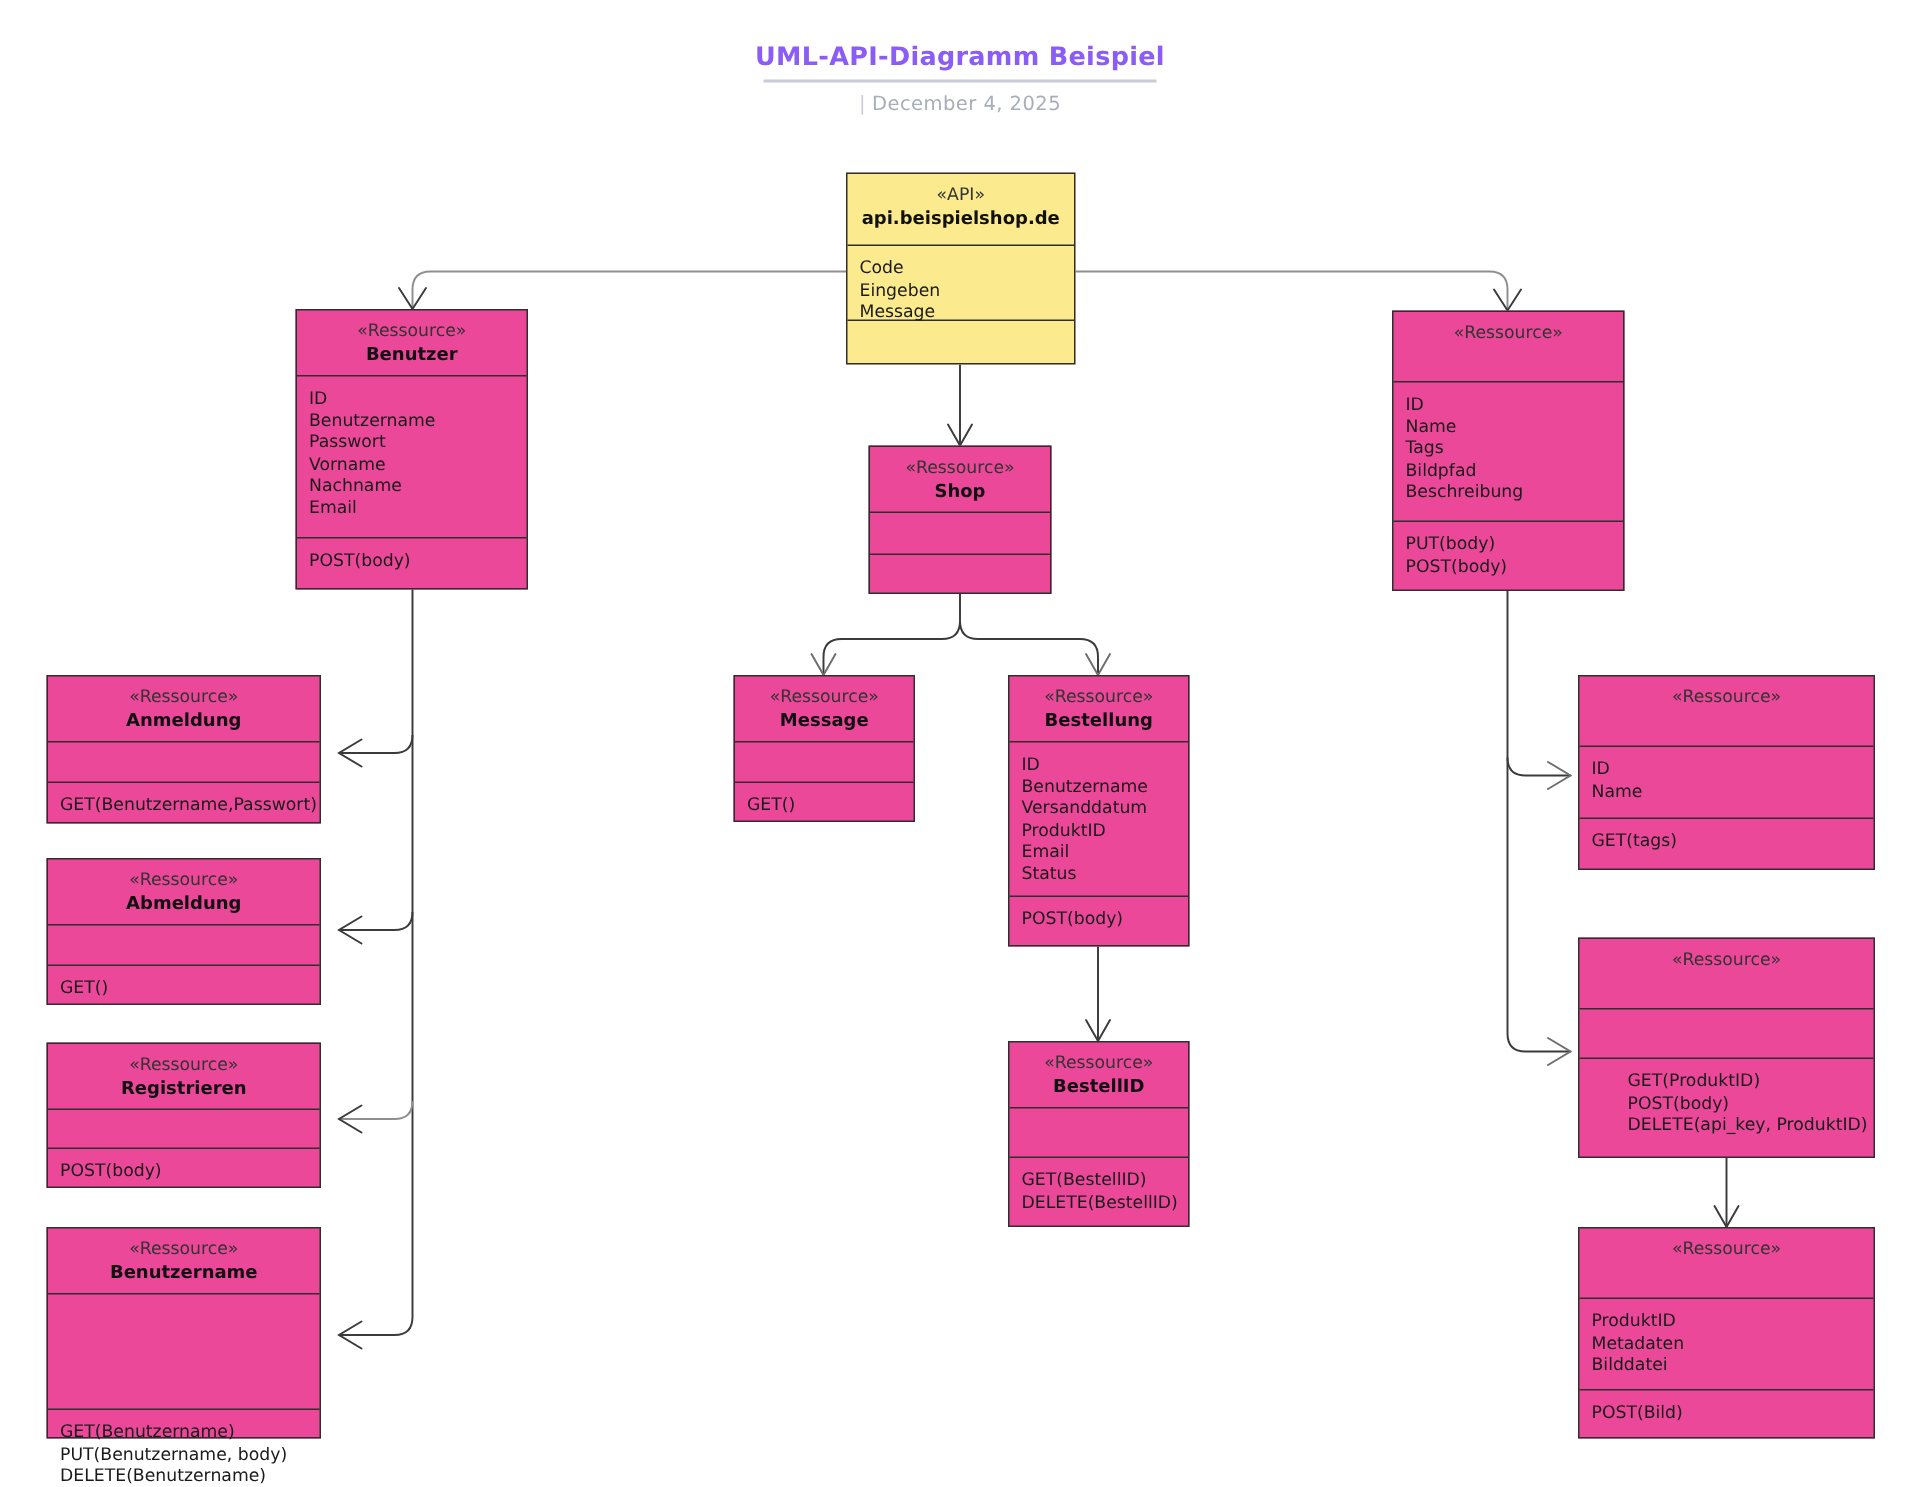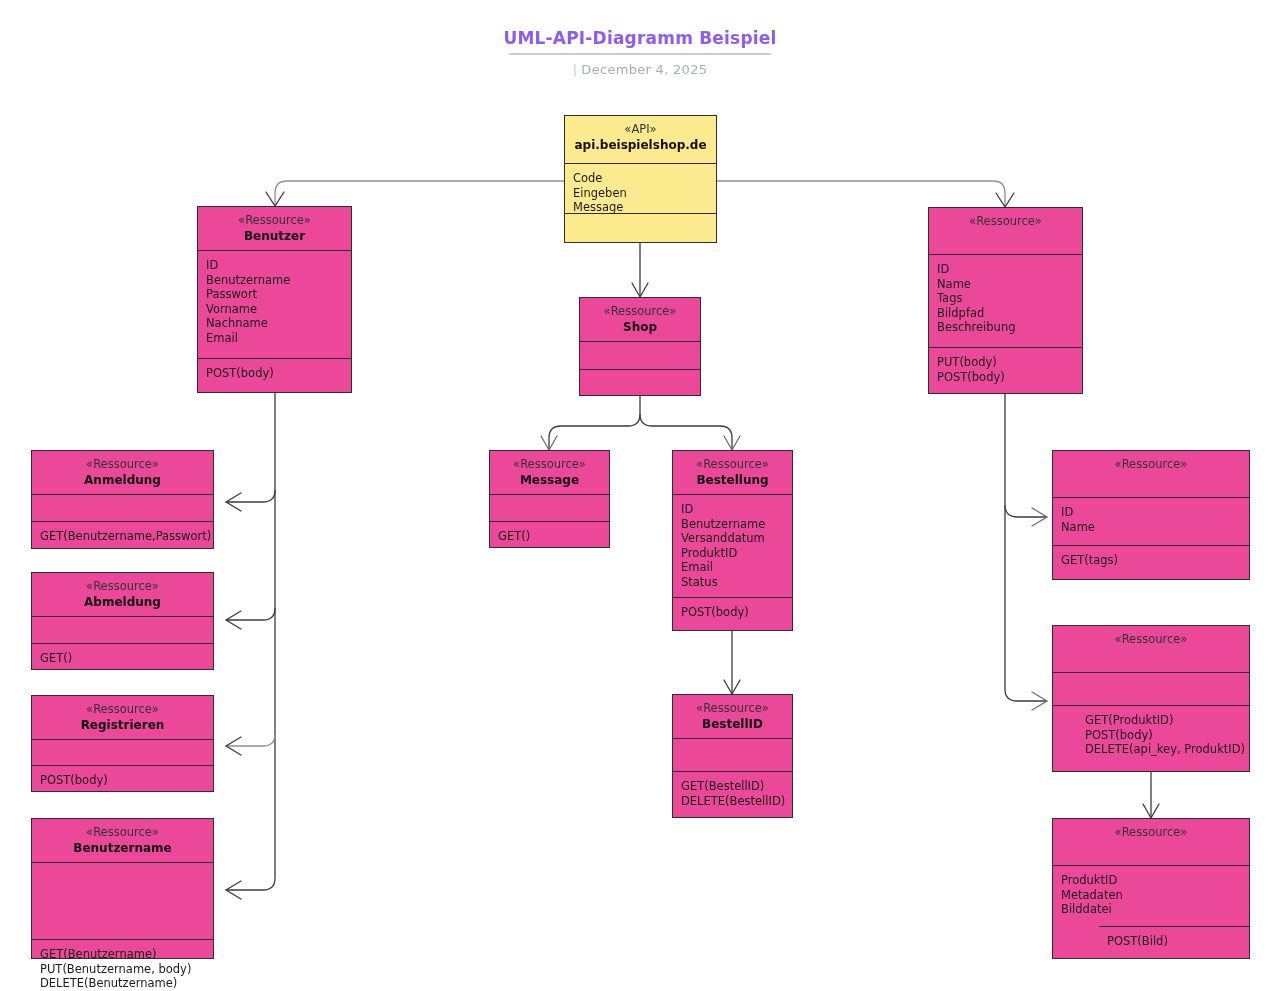--- a/index.html
+++ b/index.html
@@ -273,16 +273,16 @@
 <div class="node" style="left:1052px;top:818px;width:198px;height:141px;">
   <div class="sec head-sec" style="height:46px;">
     <div class="stereo">«Ressource»</div>
     <div class="nodename"></div>
   </div>
   <div class="sec body-sec" style="height:61px;">
     <div class="row">ProduktID</div>
     <div class="row">Metadaten</div>
     <div class="row">Bilddatei</div>
   </div>
-  <div class="sec body-sec" style="height:34px;margin-left:46px;">
+  <div class="sec body-sec" style="height:34px;">
     <div class="row">POST(Bild)</div>
   </div>
 </div>
 
 </body></html>

